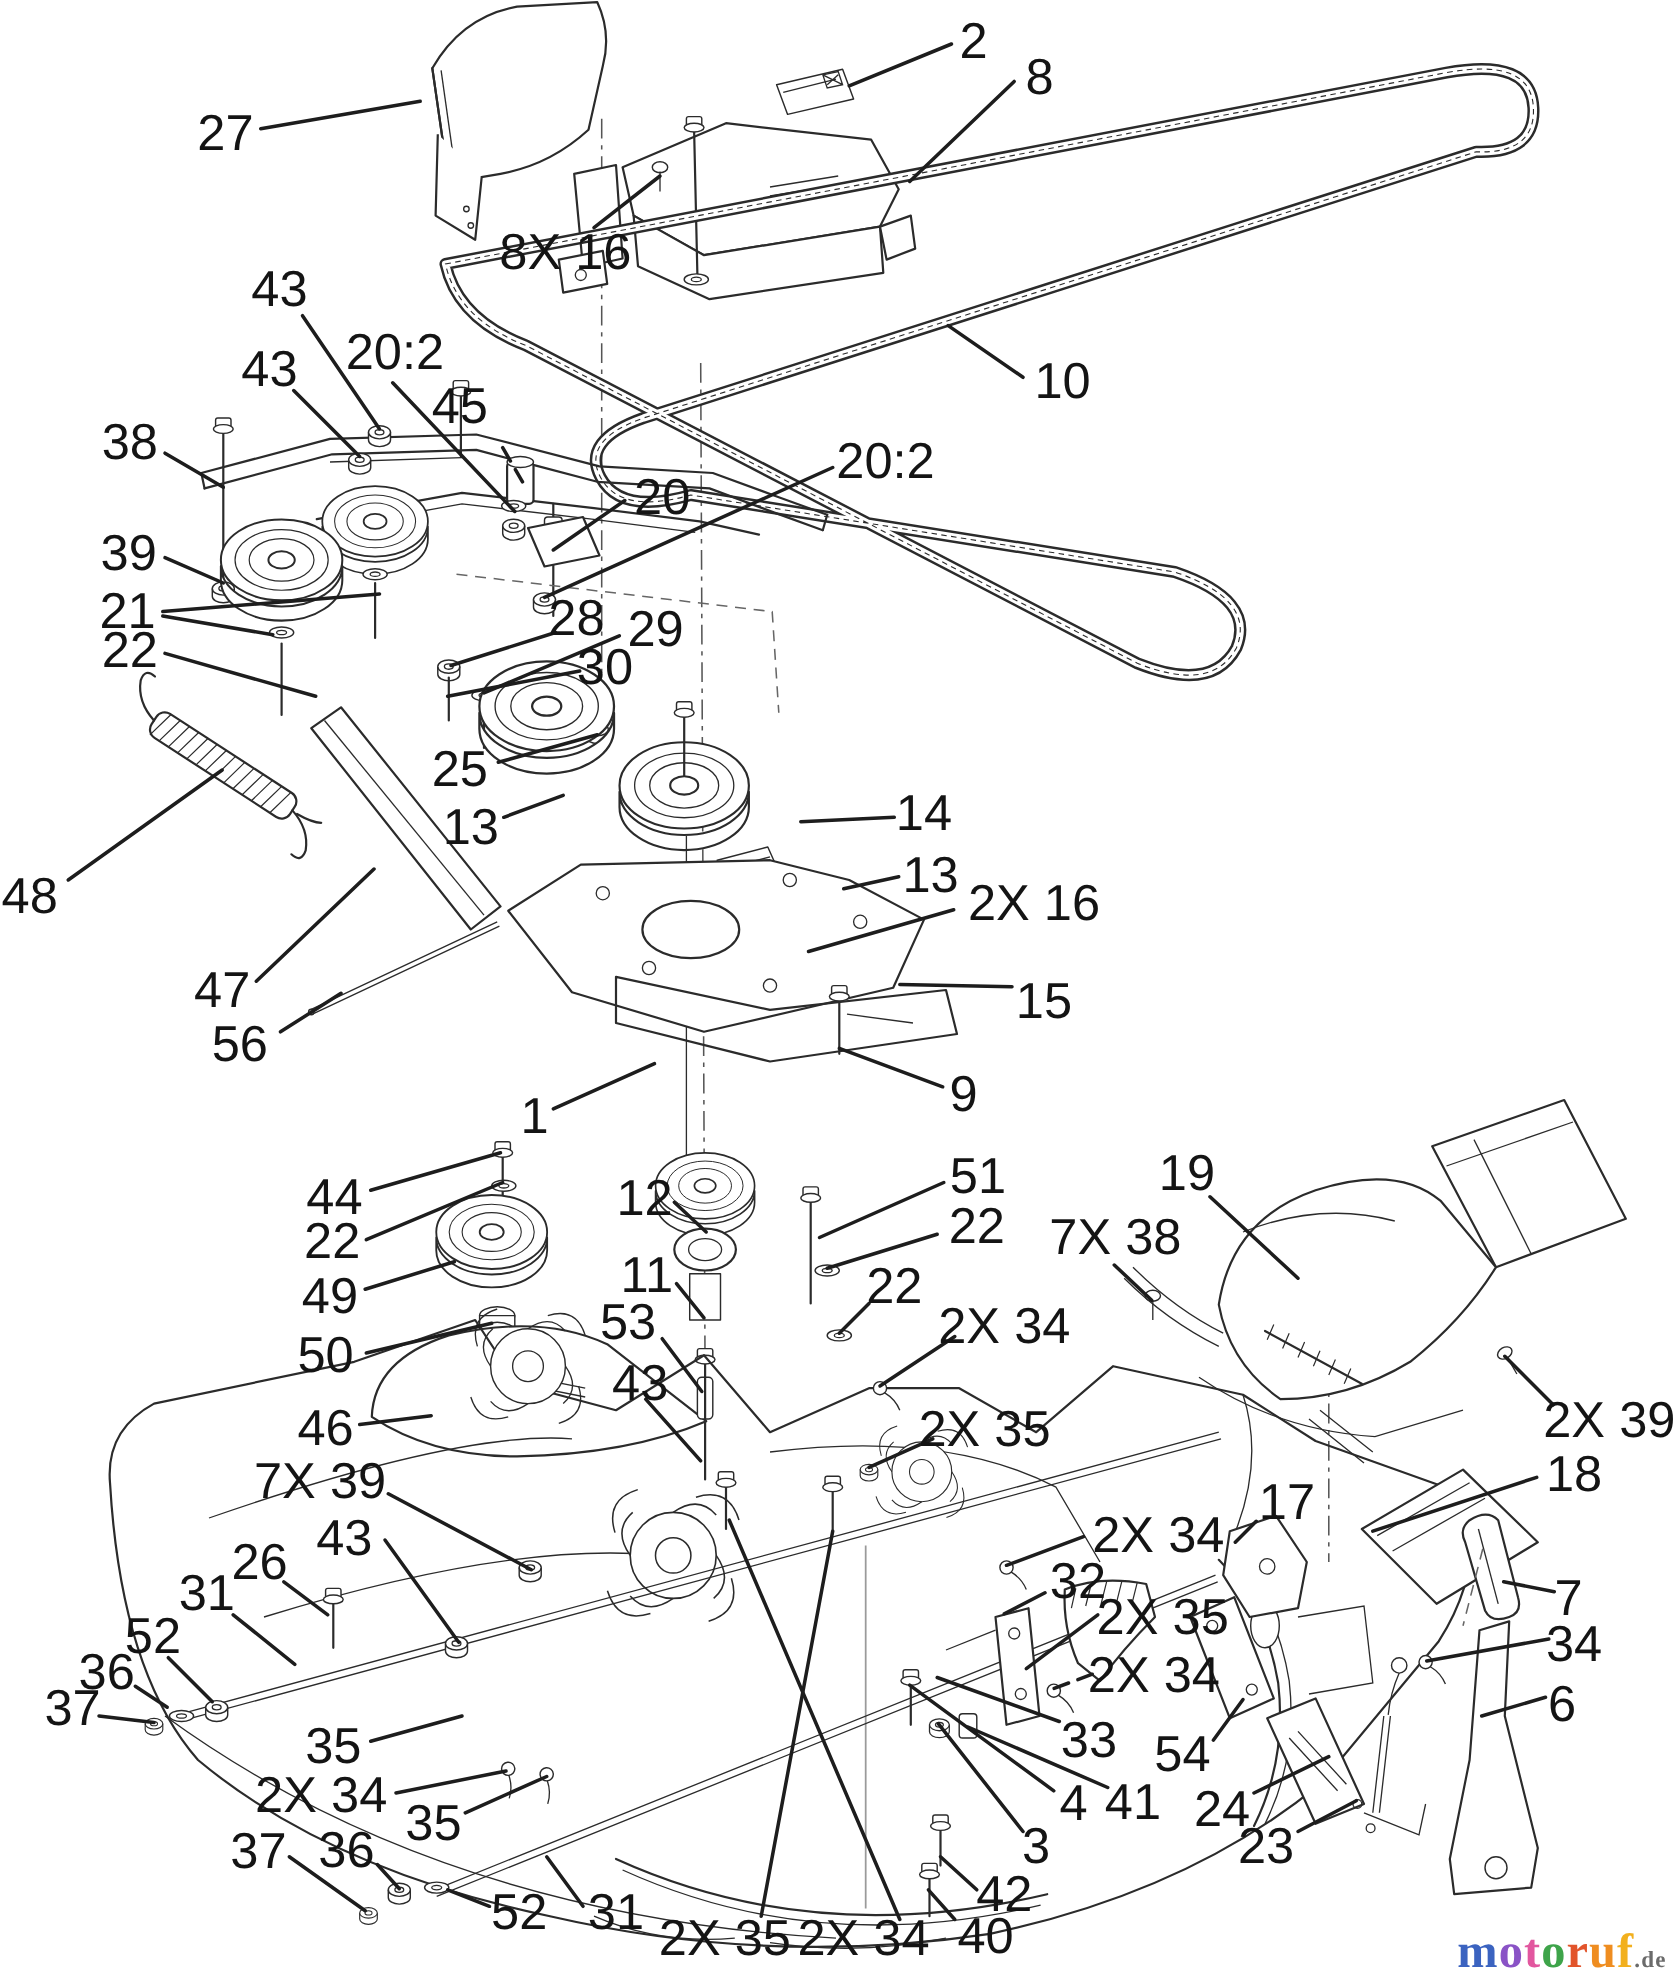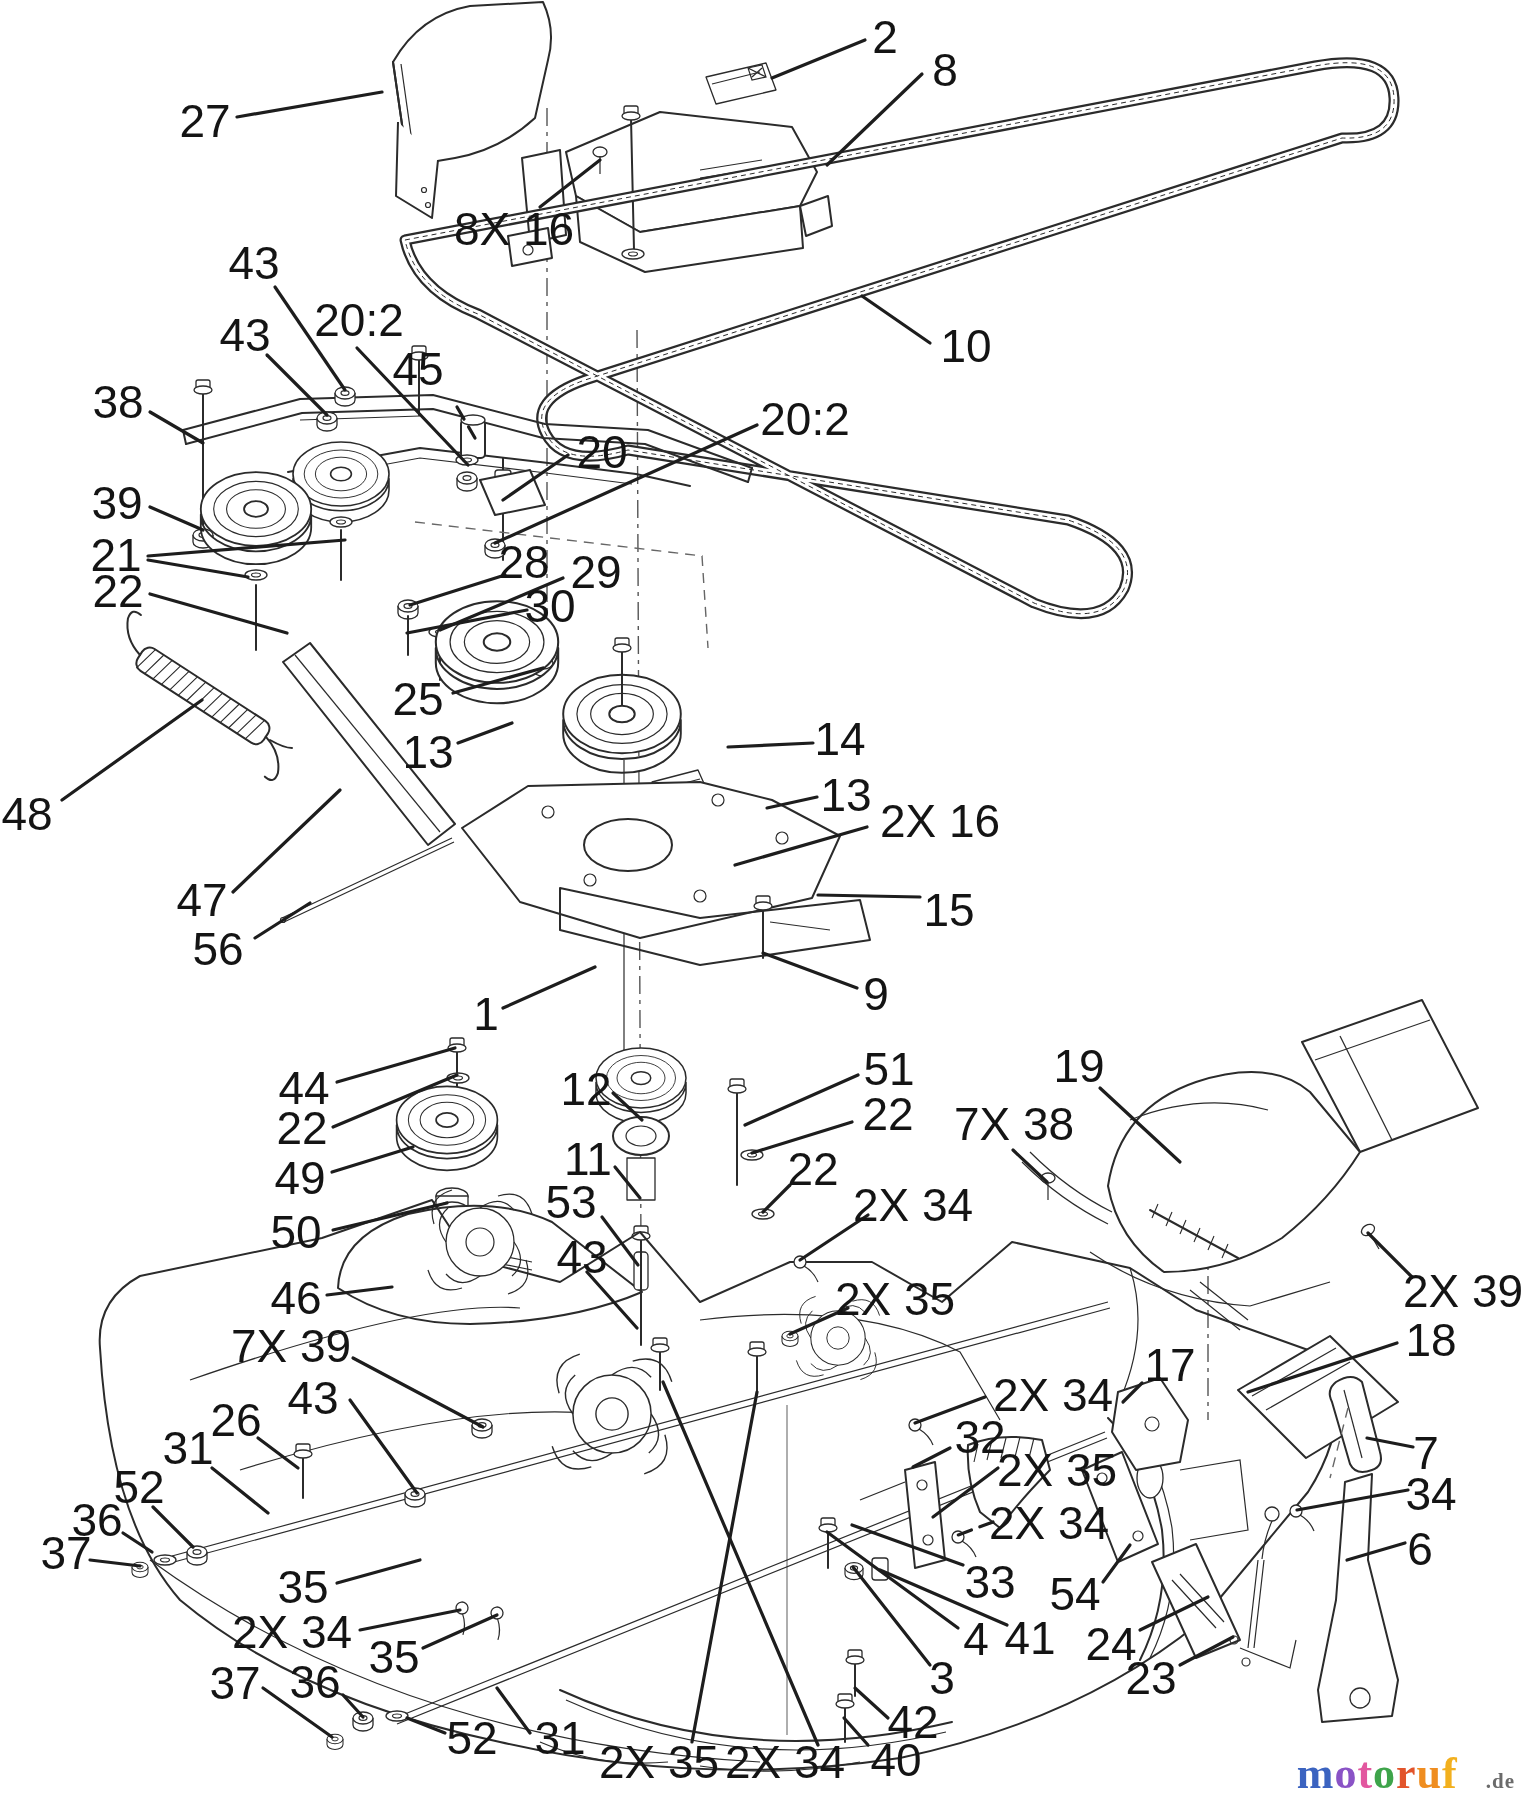--- a/index.html
+++ b/index.html
@@ -14,21 +14,21 @@
   .belt-i{stroke:#ffffff;stroke-width:6.5;fill:none;stroke-linejoin:round;}
   .belt-t{stroke:#2b2b2b;stroke-width:1;fill:none;stroke-dasharray:5 4;}
   .cl{stroke:#555;stroke-width:1.4;fill:none;stroke-dasharray:18 6 4 6;}
   .dsh{stroke:#666;stroke-width:1.4;fill:none;stroke-dasharray:10 7;}
   .leader{stroke:#1d1d1d;stroke-width:3.2;stroke-linecap:round;}
   .callout{font-family:"Liberation Sans",sans-serif;font-size:46px;fill:#141414;}
   .hatch{stroke:#2b2b2b;stroke-width:1.1;}
   .grayln{stroke:#9a9a9a;stroke-width:1.6;fill:none;}
   .logo{position:absolute;right:12px;bottom:4px;font-family:"Liberation Serif",serif;
         font-weight:700;font-size:44px;letter-spacing:1px;line-height:1;}
-  .logo .suffix{font-size:21px;font-weight:700;margin-left:28px;}
+  .logo .suffix{font-size:21px;font-weight:700;}
 </style>
 </head>
 <body>
 
 <div class="stage">
 <svg width="1527" height="1800" viewBox="0 0 1527 1800">
   <defs>
     <g id="g-pulley">
       <path class="fw" d="M -60,6 A 60 40 0 0 0 60,6 L 60,20 A 60 40 0 0 1 -60,20 Z"></path>
       <ellipse class="fw" rx="60" ry="40"></ellipse>

